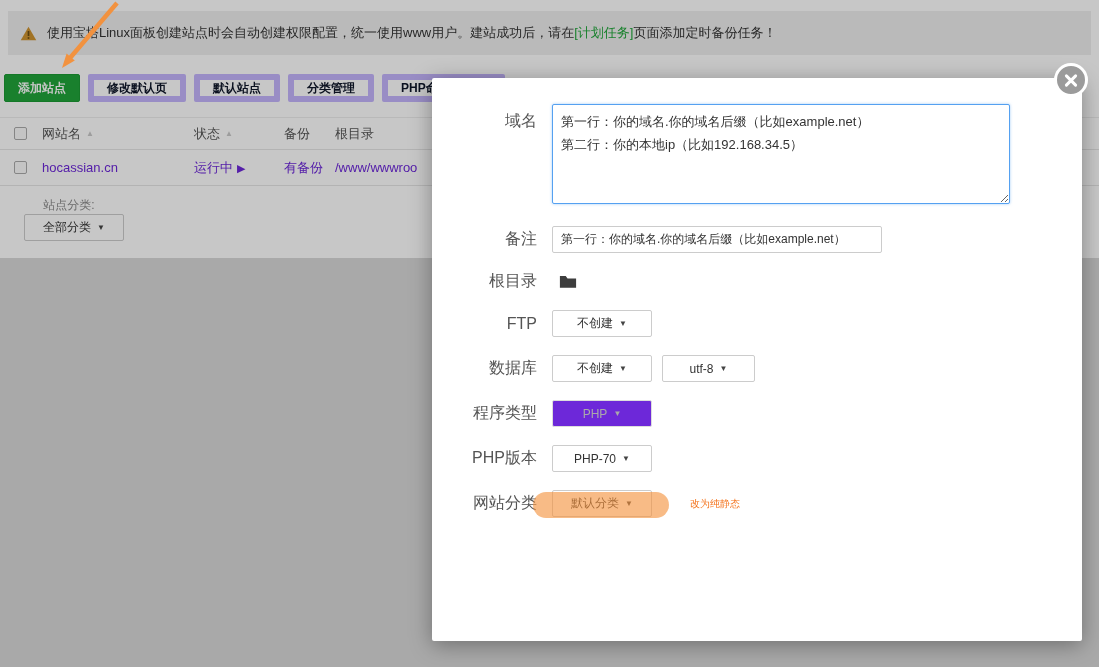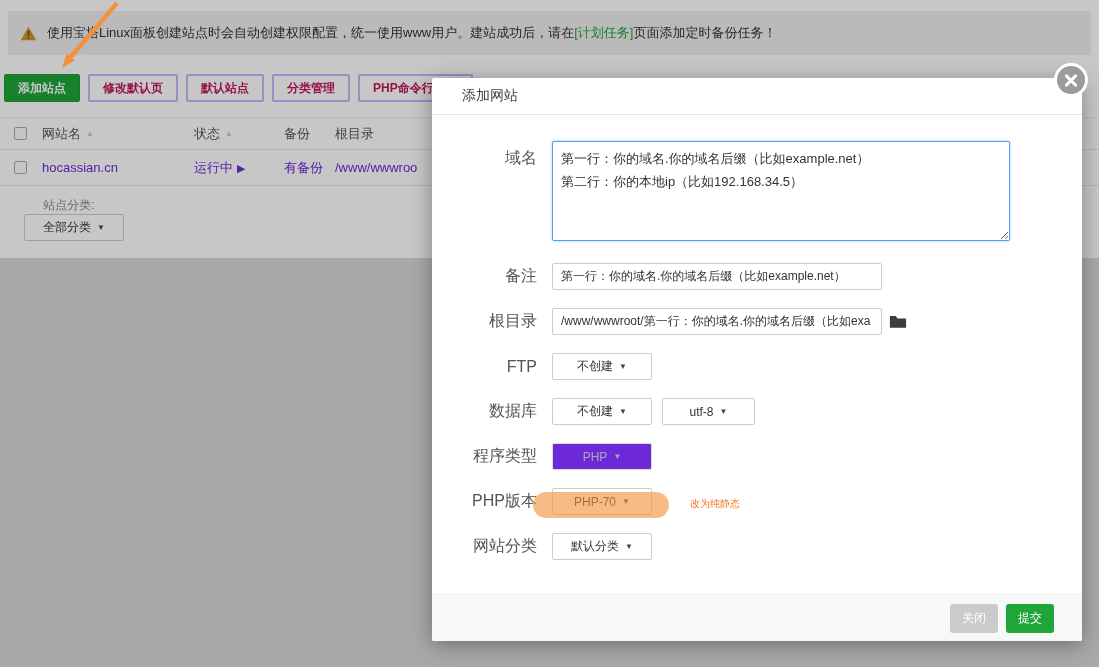--- a/index.html
+++ b/index.html
@@ -9,21 +9,21 @@
 
   
   .content-top { position:absolute; top:0; left:0; width:1099px; height:258px; background:#ffffff; }
   .warning-bar { position:absolute; left:8px; top:11px; right:8px; height:44px; background:#efefef;
     display:flex; align-items:center; padding:0 12px; gap:10px; font-size:13px; color:#333; }
   .warn-link { color:#20a53a; cursor:pointer; }
   .toolbar { position:absolute; left:4px; top:74px; display:flex; gap:8px; }
   .btn { height:28px; padding:0 13px; font-size:12px; display:inline-flex; align-items:center;
     border-radius:2px; cursor:pointer; white-space:nowrap;font-weight:bold; }
   .btn-green { background:#20a53a; color:#fff; border:1px solid #1c9a34; }
-  .btn-plain { background:#fff; color:#be185d; border:2px solid #c4b5fd; }
+  .btn-plain { background:#fff; color:#0f172a; border:6px solid #c4b5fd; }
 
   .site-table { position:absolute; top:117px; left:0; width:1099px; font-size:13px; }
   .t-row { display:flex; align-items:center; border-bottom:1px solid #e6e6e6; }
   .t-head { height:33px; border-top:1px solid #ededed; color:#555; }
   .t-data { height:36px; }
   .col-cb { width:42px; padding-left:14px; display:flex; align-items:center; }
   .col-name { width:152px; }
   .col-status { width:90px; }
   .col-backup { width:51px; }
   .col-root { flex:1; }
@@ -143,43 +143,39 @@
       <span class="sel gap10">
         <span>全部分类</span>
         <span class="arr">▼</span>
       </span>
     </div>
   </div>
 
   <div class="overlay"></div>
 
   <div class="modal">
-    <div class="modal-title-bar">
-      <span class="modal-title">添加网站</span>
-    </div>
     <div class="modal-close">
       <span class="x-icon"></span>
     </div>
 
     <div class="modal-body">
 
       <div class="f-row f-row-top">
         <span class="f-label">域名</span>
         <textarea class="domain-textarea" spellcheck="false" style="">第一行：你的域名.你的域名后缀（比如example.net）
 第二行：你的本地ip（比如192.168.34.5）</textarea>
       </div>
 
       <div class="f-row">
         <span class="f-label">备注</span>
         <input class="text-input" spellcheck="false" value="第一行：你的域名.你的域名后缀（比如example.net）" style="">
       </div>
 
       <div class="f-row">
         <span class="f-label">根目录</span>
-        <input class="text-input" spellcheck="false" value="/www/wwwroot/第一行：你的域名.你的域名后缀（比如exa" style="">
         <span class="folder-btn">
           <svg width="18" height="15" viewBox="0 0 20 16">
             <path d="M1 2 h6.5 l2 2.8 H19 V15 H1 Z" fill="#3d3d3d"></path>
           </svg>
         </span>
       </div>
 
       <div class="f-row">
         <span class="f-label">FTP</span>
         <span class="sel">
@@ -219,24 +215,20 @@
       <div class="f-row">
         <span class="f-label">网站分类</span>
         <span class="sel">
           <span>默认分类</span>
           <span class="arr">▼</span>
         </span>
       </div>
 
     </div>
 
-    <div class="modal-footer">
-      <button class="fbtn fbtn-gray">关闭</button>
-      <button class="fbtn fbtn-green">提交</button>
-    </div>
   </div>
 
   <div class="pill-highlight"></div>
   <div class="annotation-text">改为纯静态</div>
   <svg class="arrow-svg">
     <line x1="117" y1="3" x2="70" y2="58" stroke="#f2923f" stroke-width="4.5"></line>
     <polygon points="62,68 74.8,60.6 66.6,53.4" fill="#f2923f"></polygon>
   </svg>
 
 </div>

